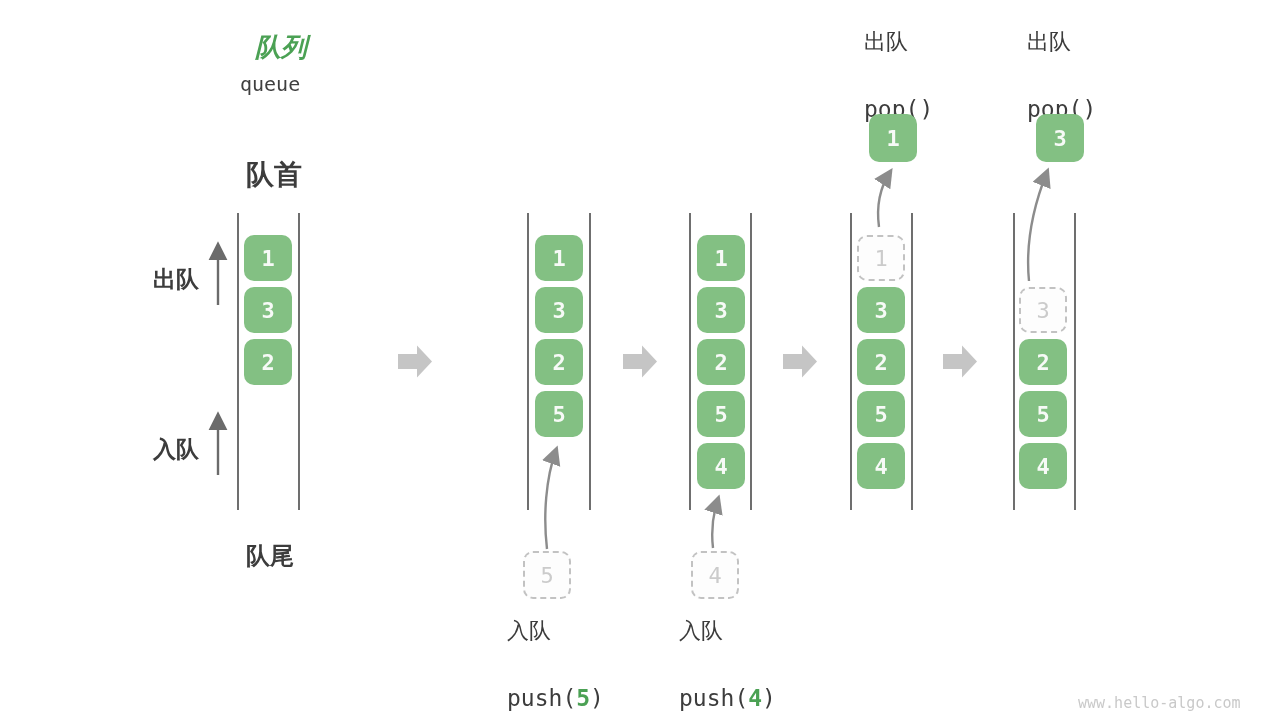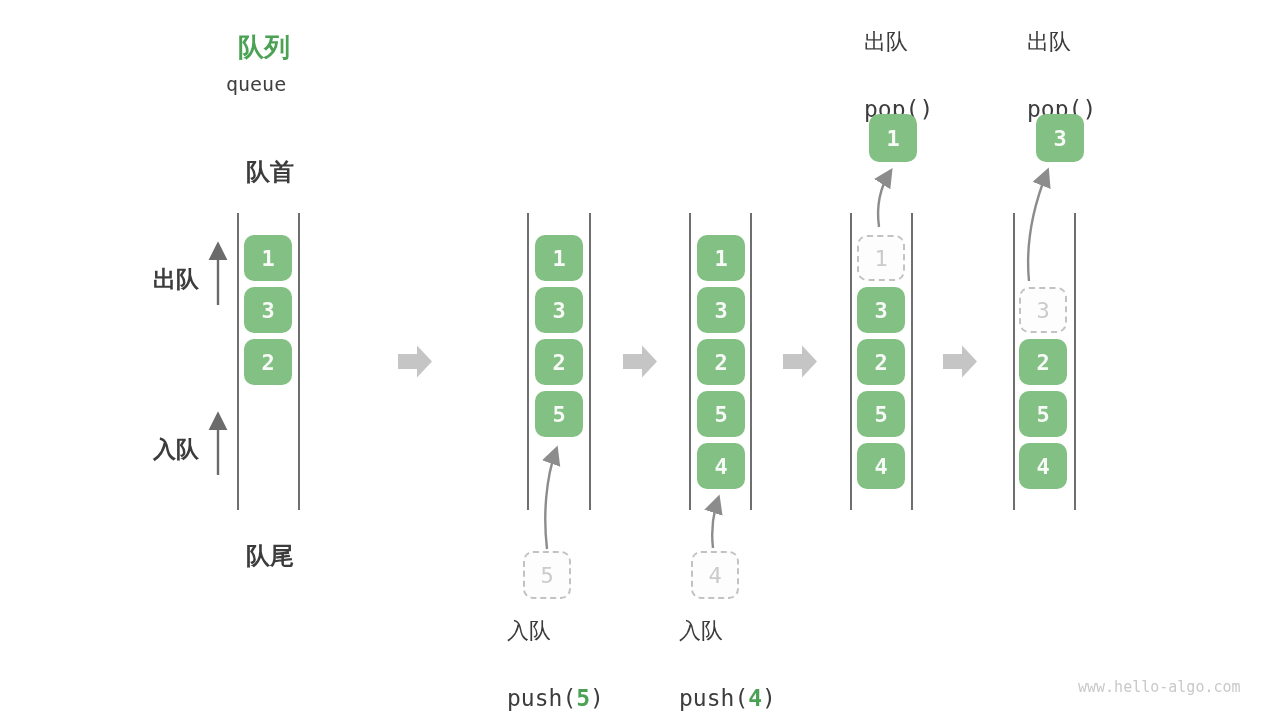--- a/index.html
+++ b/index.html
@@ -67,24 +67,24 @@
       <polygon points="943,354 962,354 962,345.5 977,361.5 962,377.5 962,369 943,369"></polygon>
     </g>
 
     <path d="M547,549 C543,515 546,478 556,450" fill="none" stroke="#8c8c8c" stroke-width="2.4" marker-end="url(#ahGray)"></path>
     <path d="M713,548 C711,531 713,514 718,499" fill="none" stroke="#8c8c8c" stroke-width="2.4" marker-end="url(#ahGray)"></path>
 
     <path d="M879,227 C876,205 881,186 890,172" fill="none" stroke="#8c8c8c" stroke-width="2.4" marker-end="url(#ahGray)"></path>
     <path d="M1029,281 C1025,240 1035,202 1047,172" fill="none" stroke="#8c8c8c" stroke-width="2.4" marker-end="url(#ahGray)"></path>
   </svg>
 
-  <div class="abs title-zh" style="left:238px;top:30px;">队列</div>
-  <div class="abs mono title-en" style="left:226px;top:72px;">queue</div>
+  <div class="abs title-zh" style="left:255px;top:30px;font-style:italic;">队列</div>
+  <div class="abs mono title-en" style="left:240px;top:72px;">queue</div>
 
-  <div class="abs cjk" style="left:246px;top:156px;font-size:24px;">队首</div>
+  <div class="abs cjk" style="left:246px;top:156px;font-size:28px;">队首</div>
   <div class="abs cjk" style="left:153px;top:264px;">出队</div>
   <div class="abs cjk" style="left:153px;top:434px;">入队</div>
   <div class="abs cjk" style="left:246px;top:540px;font-size:24px;">队尾</div>
 
   <div class="box" style="left:244px;top:235px;">1</div>
   <div class="box" style="left:244px;top:287px;">3</div>
   <div class="box" style="left:244px;top:339px;">2</div>
 
   <div class="box" style="left:535px;top:235px;">1</div>
   <div class="box" style="left:535px;top:287px;">3</div>
@@ -121,15 +121,15 @@
   <div class="caption" style="left:1027px;top:28px;">
     <div class="cap-zh">出队</div>
     <div class="cap-code mono">pop()</div>
   </div>
   <div class="box floating" style="left:1036px;top:114px;">3</div>
   <div class="box dashed" style="left:1019px;top:287px;">3</div>
   <div class="box" style="left:1019px;top:339px;">2</div>
   <div class="box" style="left:1019px;top:391px;">5</div>
   <div class="box" style="left:1019px;top:443px;">4</div>
 
-  <div class="abs watermark" style="left:1078px;top:678px;">www.hello-algo.com</div>
+  <div class="abs watermark" style="left:1078px;top:694px;">www.hello-algo.com</div>
 
 </div>
 
 </body></html>

